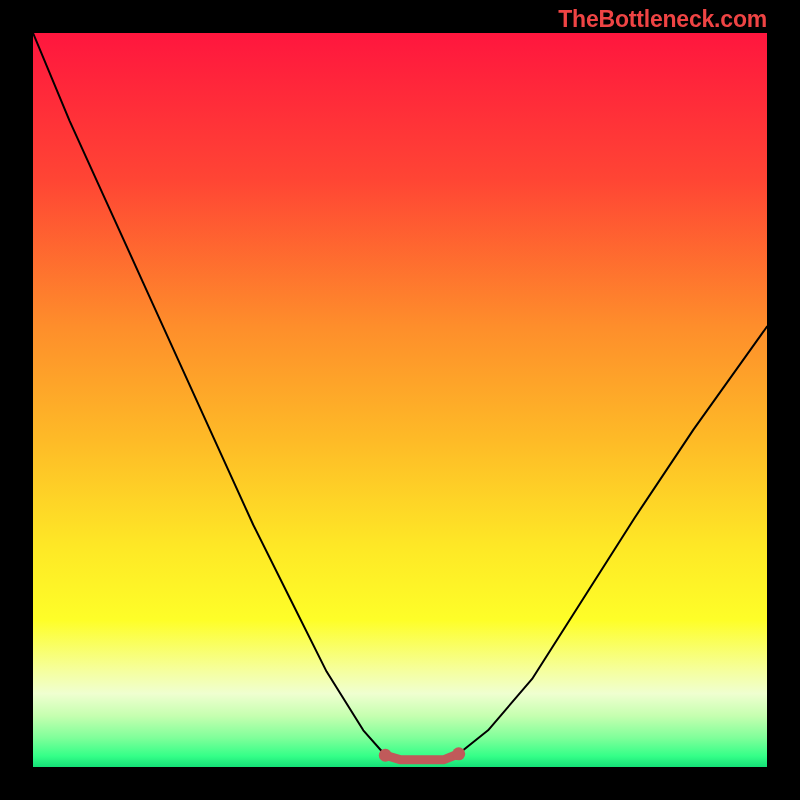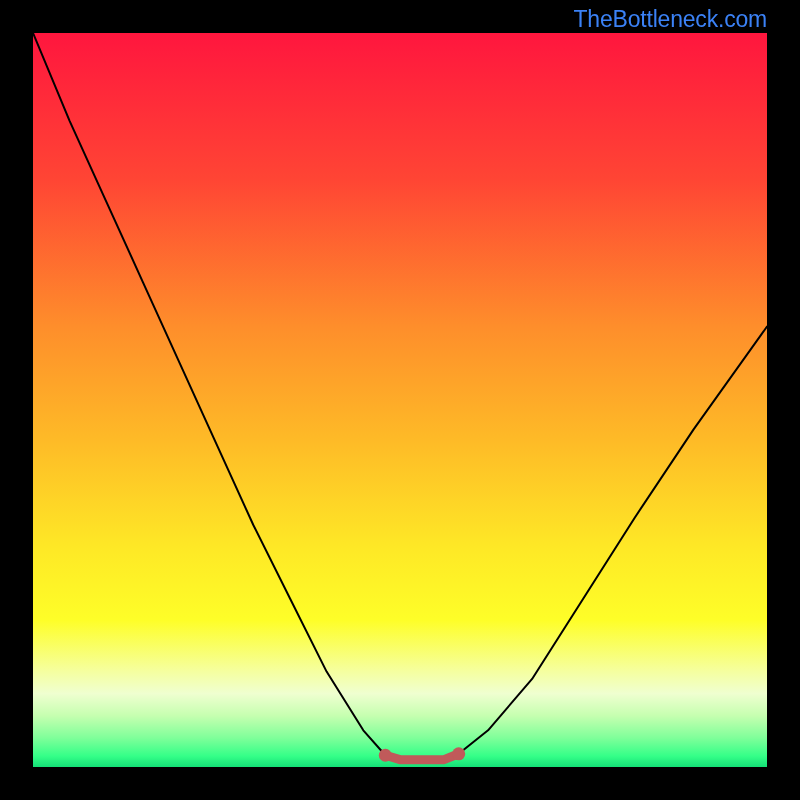--- a/index.html
+++ b/index.html
@@ -32,22 +32,22 @@
     width: 100%;
     height: 100%;
     pointer-events: none;
   }
   .watermark-text {
     position: absolute;
     top: 6px;
     right: 33px;
     font-family: Arial, Helvetica, sans-serif;
     font-size: 23px;
-    font-weight: 400;
-    color: #3b82f6;
+    font-weight: 700;
+    color: #ef4444;
     letter-spacing: -0.2px;
   }
 </style>
 </head>
 <body>
 
 <div class="plot-frame">
   <svg class="gradient-backdrop" viewBox="0 0 734 734" preserveAspectRatio="none">
     <defs>
       <linearGradient id="bg-grad" x1="0" y1="0" x2="0" y2="1">

